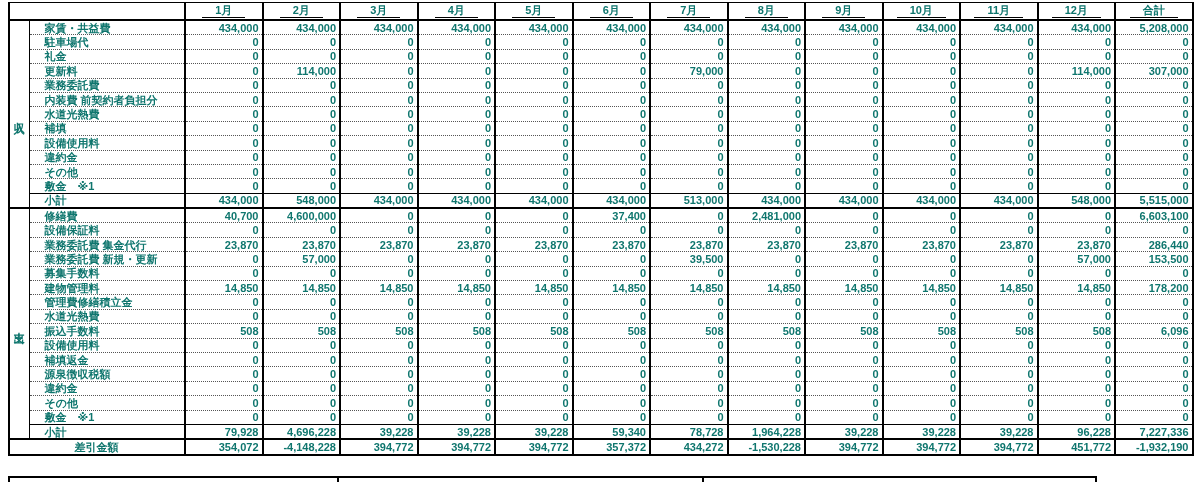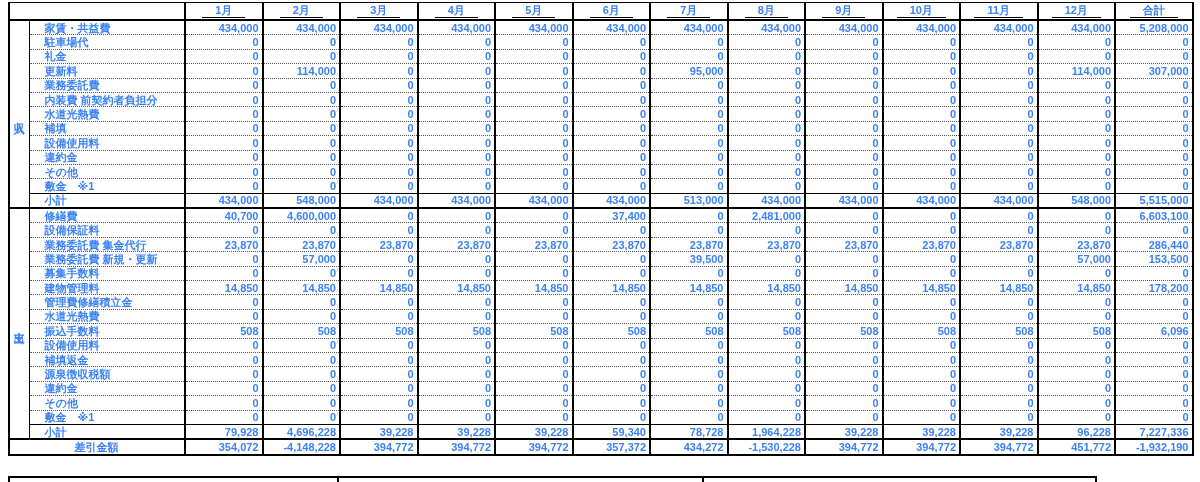--- a/index.html
+++ b/index.html
@@ -1,18 +1,18 @@
 <!DOCTYPE html>
 <html><head>
 <meta charset="utf-8">
 <style>
   html,body{margin:0;padding:0;background:#fff;}
   .sheet{
     position:relative;width:1200px;height:482px;background:#fff;overflow:hidden;
-    font-family:"Liberation Sans","DejaVu Sans",sans-serif;color:#3b82f6;
+    font-family:"Liberation Sans","DejaVu Sans",sans-serif;color:#0f766e;
   }
   table.report{
     position:absolute;left:8px;top:2px;width:1184px;
     border-collapse:collapse;table-layout:fixed;
     border:2px solid #000;border-top:1px solid #000;
   }
   th,td{
     font-size:11px;font-weight:bold;line-height:1.1;height:13.4px;
     padding:0 3px 0 2px;white-space:nowrap;overflow:hidden;
   }
@@ -117,21 +117,21 @@
           <td class="num">0</td>
         </tr>
         <tr>
           <td class="label">更新料</td>
           <td class="num">0</td>
           <td class="num">114,000</td>
           <td class="num">0</td>
           <td class="num">0</td>
           <td class="num">0</td>
           <td class="num">0</td>
-          <td class="num">95,000</td>
+          <td class="num">79,000</td>
           <td class="num">0</td>
           <td class="num">0</td>
           <td class="num">0</td>
           <td class="num">0</td>
           <td class="num">114,000</td>
           <td class="num">307,000</td>
         </tr>
         <tr>
           <td class="label">業務委託費</td>
           <td class="num">0</td>

